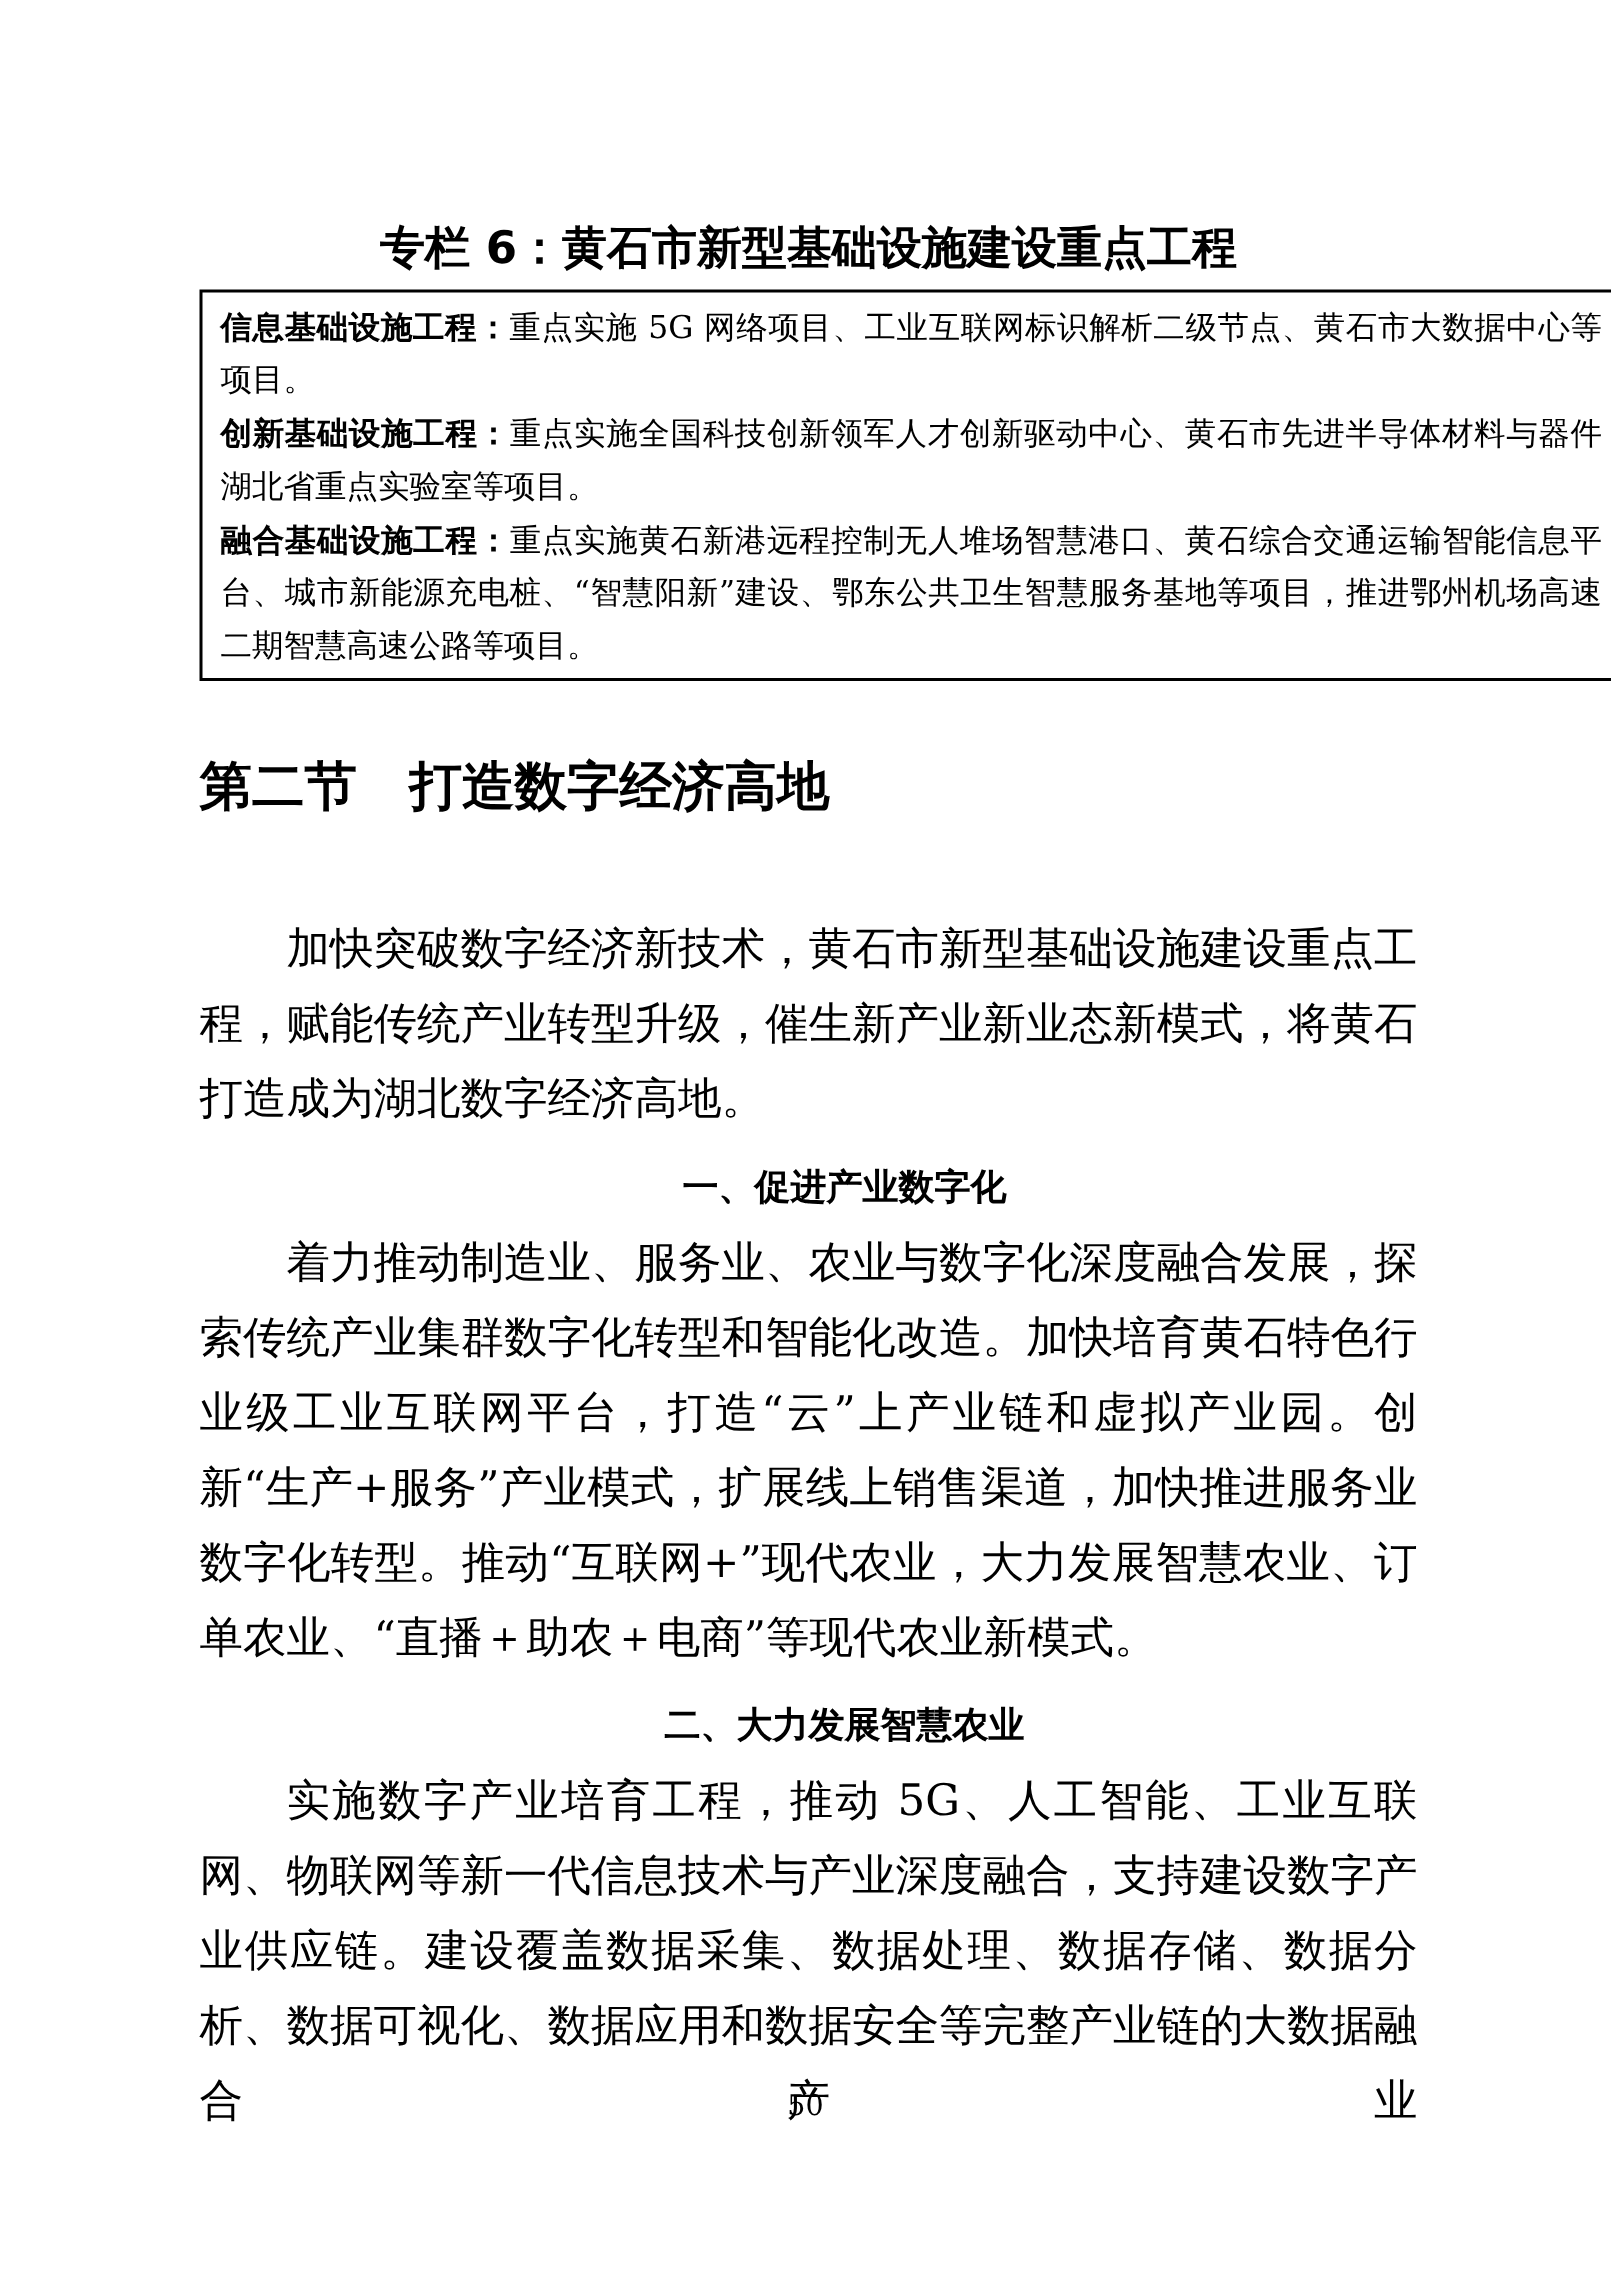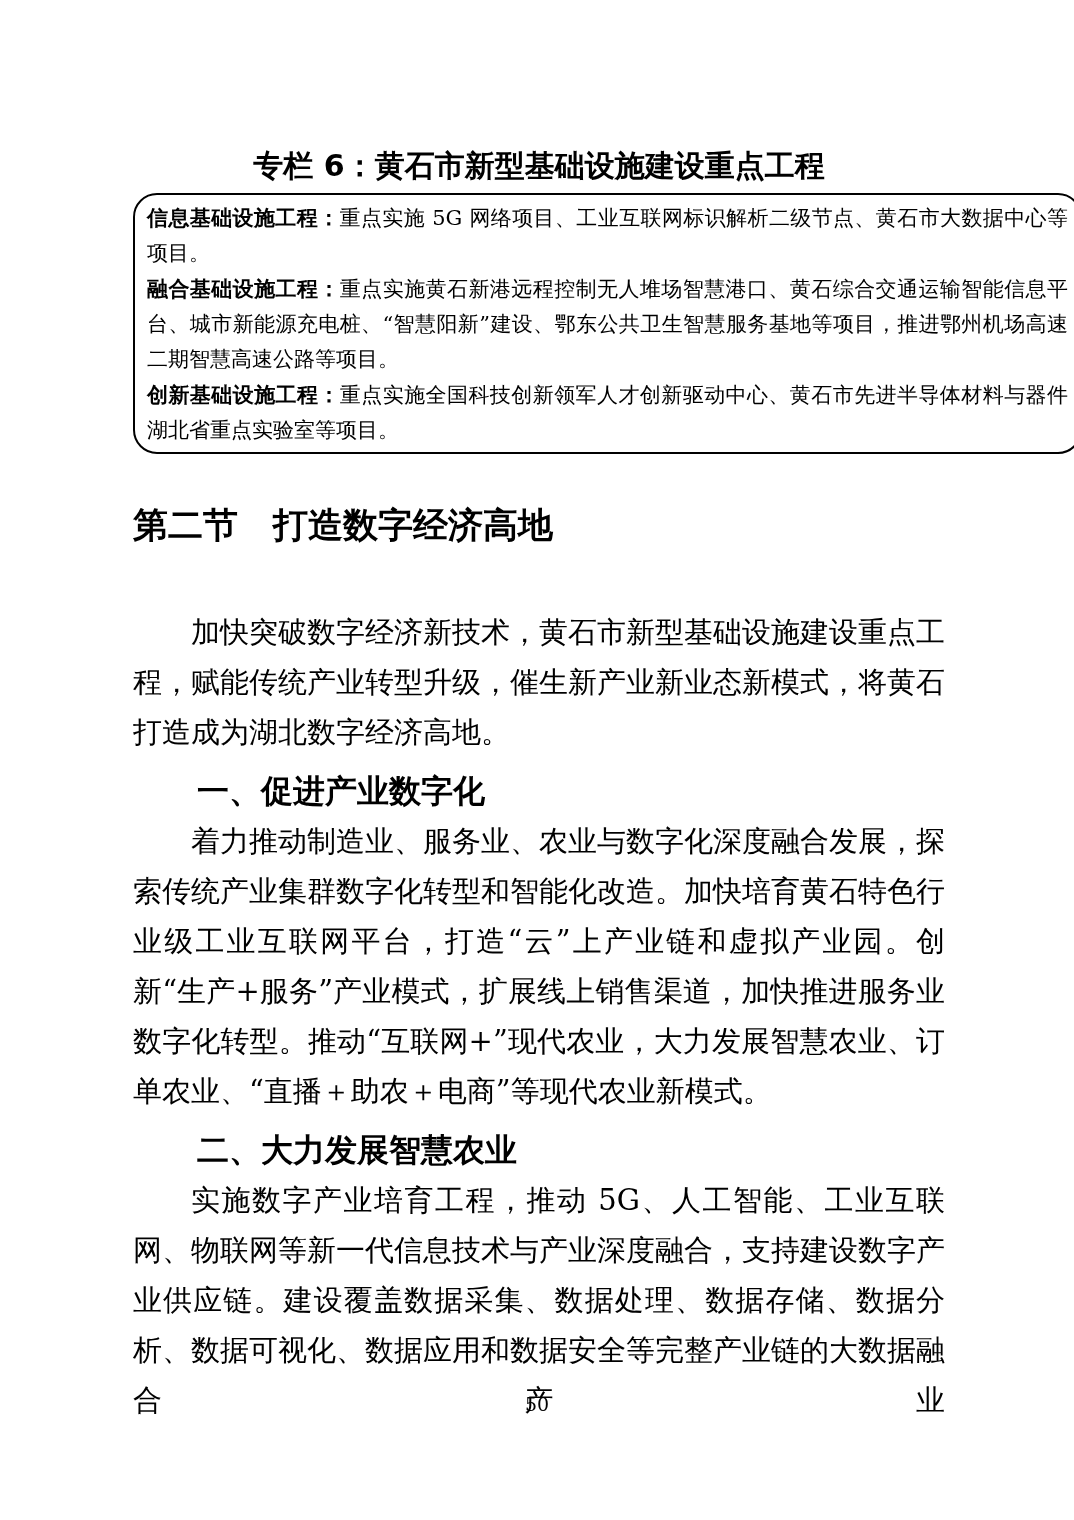--- a/index.html
+++ b/index.html
@@ -1,15 +1,15 @@
 <!DOCTYPE html>
 <html><head>
 <meta charset="utf-8">
 <style>
-  * { margin: 0; padding: 0; box-sizing: border-box; border-radius: 24px; }
+  * { margin: 0; padding: 0; box-sizing: border-box; }
   html, body { background: #ffffff; }
   .page {
     position: relative;
     width: 1074px;
     height: 1520px;
     background: #ffffff;
     color: #000000;
     font-family: "DejaVu Serif", serif;
     padding: 146px 129px 0 133px;
     overflow: hidden;
@@ -45,25 +45,26 @@
   .body-para {
     font-size: 29px;
     line-height: 50px;
     text-align: justify;
     text-indent: 2em;
   }
   .intro-para { margin-top: 57px; }
   .sub-heading {
     font-family: "DejaVu Sans", sans-serif;
     font-weight: bold;
-    font-size: 32px;
+    font-size: 24px;
     line-height: 50px;
     text-indent: 2em;
     margin-top: 9px;
     white-space: nowrap;
+    text-align: center;
   }
   .continues { text-align-last: justify; }
   .page-number {
     position: absolute;
     left: 0;
     right: 0;
     bottom: 104px;
     text-align: center;
     font-size: 19px;
     line-height: 24px;
@@ -71,22 +72,22 @@
 </style>
 </head>
 <body>
 
 <div class="page">
 
   <div class="box-title">专栏 6：黄石市新型基础设施建设重点工程</div>
 
   <div class="info-box">
     <p><span class="box-label">信息基础设施工程：</span><span>重点实施 5G 网络项目、工业互联网标识解析二级节点、黄石市大数据中心等项目。</span></p>
+    <p><span class="box-label">创新基础设施工程：</span><span>重点实施全国科技创新领军人才创新驱动中心、黄石市先进半导体材料与器件湖北省重点实验室等项目。</span></p>
     <p><span class="box-label">融合基础设施工程：</span><span>重点实施黄石新港远程控制无人堆场智慧港口、黄石综合交通运输智能信息平台、城市新能源充电桩、“智慧阳新”建设、鄂东公共卫生智慧服务基地等项目，推进鄂州机场高速二期智慧高速公路等项目。</span></p>
-    <p><span class="box-label">创新基础设施工程：</span><span>重点实施全国科技创新领军人才创新驱动中心、黄石市先进半导体材料与器件湖北省重点实验室等项目。</span></p>
   </div>
 
   <div class="section-heading">第二节　打造数字经济高地</div>
 
   <p class="body-para intro-para">加快突破数字经济新技术，黄石市新型基础设施建设重点工程，赋能传统产业转型升级，催生新产业新业态新模式，将黄石打造成为湖北数字经济高地。</p>
 
   <div class="sub-heading">一、促进产业数字化</div>
 
   <p class="body-para">着力推动制造业、服务业、农业与数字化深度融合发展，探索传统产业集群数字化转型和智能化改造。加快培育黄石特色行业级工业互联网平台，打造“云”上产业链和虚拟产业园。创新“生产+服务”产业模式，扩展线上销售渠道，加快推进服务业数字化转型。推动“互联网+”现代农业，大力发展智慧农业、订单农业、“直播＋助农＋电商”等现代农业新模式。</p>
 

